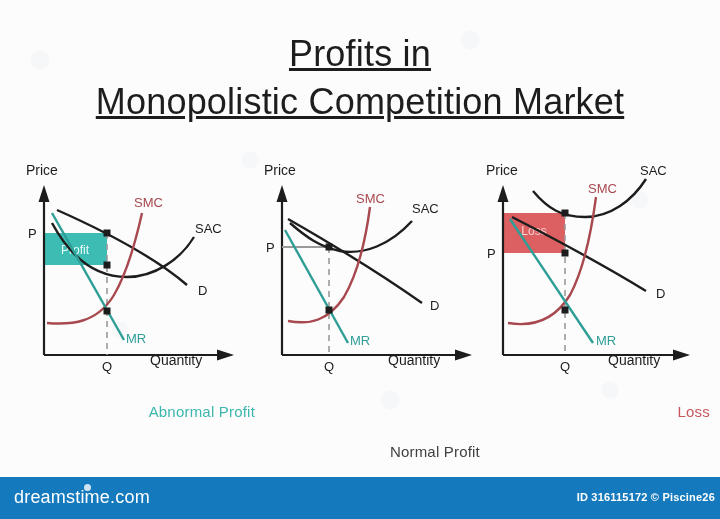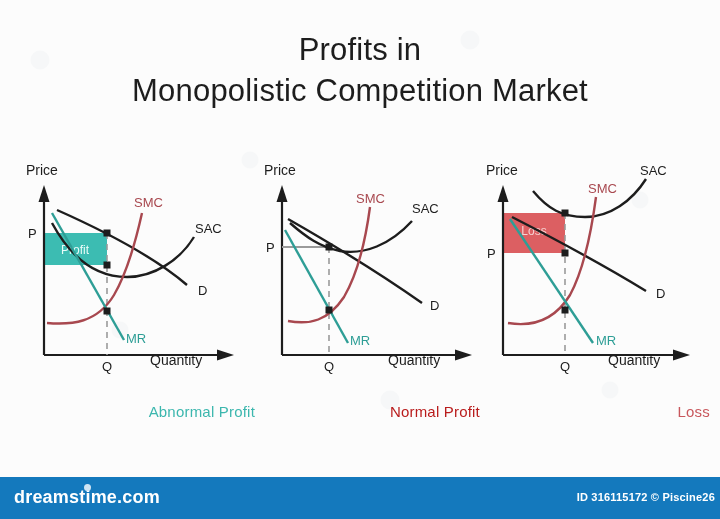--- a/index.html
+++ b/index.html
@@ -39,23 +39,24 @@
       radial-gradient(circle at 610px 390px, #7a8a99 0 8px, transparent 9px);
   }
   #title-block {
     position: absolute;
     left: 0;
     top: 30px;
     width: 720px;
     text-align: center;
     line-height: 1.32;
     color: #1d1d1d;
-    font-size: 31px;
+    font-size: 36px;
     font-weight: 400;
     letter-spacing: 0.2px;
+    text-decoration: underline;
   }
   #title-line-1, #title-line-2 { display: block; }
 
   .panel {
     position: absolute;
     top: 155px;
     width: 240px;
     height: 230px;
   }
   #panel-1 { left: 2px; }
@@ -64,38 +65,38 @@
 
   .caption {
     position: absolute;
     top: 403px;
     width: 240px;
     text-align: right;
     font-size: 15px;
     letter-spacing: 0.2px;
   }
   #caption-1 { left: 15px;  color: #3cb7ae; }
-  #caption-2 { left: 240px; color: #b91c1c; }
+  #caption-2 { left: 240px; color: #404040; margin-top: 40px; }
   #caption-3 { left: 470px; color: #c8575c; }
 
   #footer-bar {
     position: absolute;
     left: 0;
     top: 477px;
     width: 720px;
     height: 42px;
     background: #1479bd;
   }
   #brand-logo {
     position: absolute;
     left: 14px;
     top: 10px;
     font-size: 18px;
     color: #ffffff;
-    font-weight: 700;
+    font-weight: 400;
     letter-spacing: 0.2px;
   }
   #brand-dot {
     position: absolute;
     left: 84px;
     top: 7px;
     width: 7px;
     height: 7px;
     border-radius: 50%;
     background: #cfe4f3;

